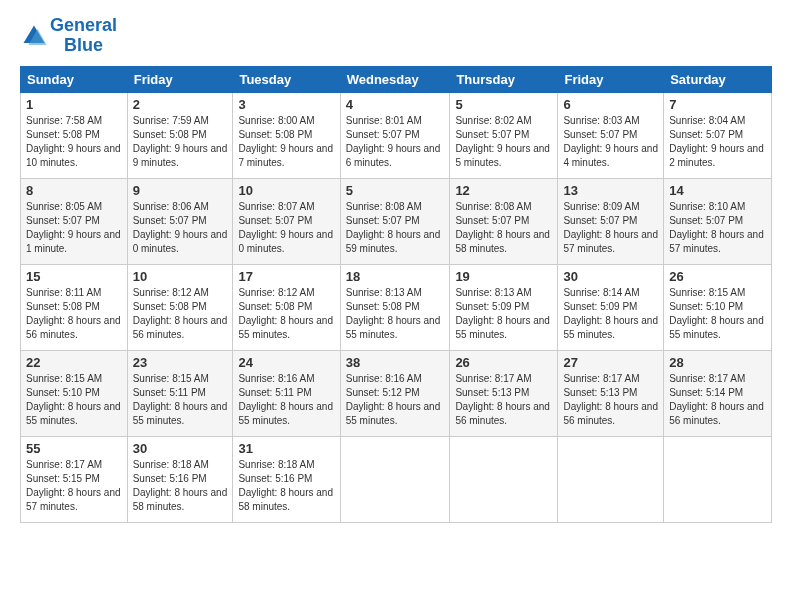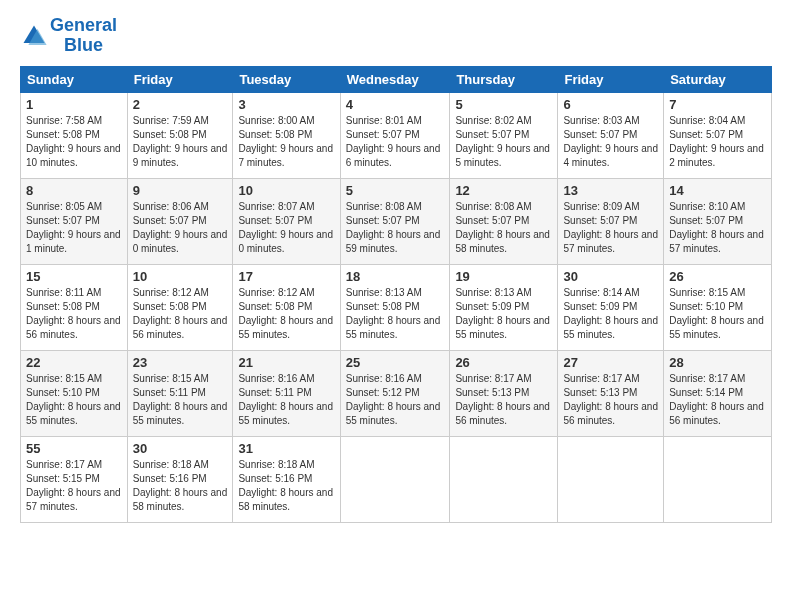--- a/index.html
+++ b/index.html
@@ -174,23 +174,23 @@
           <td><span class="day-num">30</span>
 <span class="cell-text">Sunrise: 8:14 AM<br>Sunset: 5:09 PM<br>Daylight: 8 hours and 55 minutes.</span></td>
           <td><span class="day-num">26</span>
 <span class="cell-text">Sunrise: 8:15 AM<br>Sunset: 5:10 PM<br>Daylight: 8 hours and 55 minutes.</span></td>
         </tr>
         <tr>
           <td><span class="day-num">22</span>
 <span class="cell-text">Sunrise: 8:15 AM<br>Sunset: 5:10 PM<br>Daylight: 8 hours and 55 minutes.</span></td>
           <td><span class="day-num">23</span>
 <span class="cell-text">Sunrise: 8:15 AM<br>Sunset: 5:11 PM<br>Daylight: 8 hours and 55 minutes.</span></td>
-          <td><span class="day-num">21</span>
+          <td><span class="day-num">24</span>
 <span class="cell-text">Sunrise: 8:16 AM<br>Sunset: 5:11 PM<br>Daylight: 8 hours and 55 minutes.</span></td>
-          <td><span class="day-num">25</span>
+          <td><span class="day-num">38</span>
 <span class="cell-text">Sunrise: 8:16 AM<br>Sunset: 5:12 PM<br>Daylight: 8 hours and 55 minutes.</span></td>
           <td><span class="day-num">26</span>
 <span class="cell-text">Sunrise: 8:17 AM<br>Sunset: 5:13 PM<br>Daylight: 8 hours and 56 minutes.</span></td>
           <td><span class="day-num">27</span>
 <span class="cell-text">Sunrise: 8:17 AM<br>Sunset: 5:13 PM<br>Daylight: 8 hours and 56 minutes.</span></td>
           <td><span class="day-num">28</span>
 <span class="cell-text">Sunrise: 8:17 AM<br>Sunset: 5:14 PM<br>Daylight: 8 hours and 56 minutes.</span></td>
         </tr>
         <tr>
           <td><span class="day-num">55</span>

